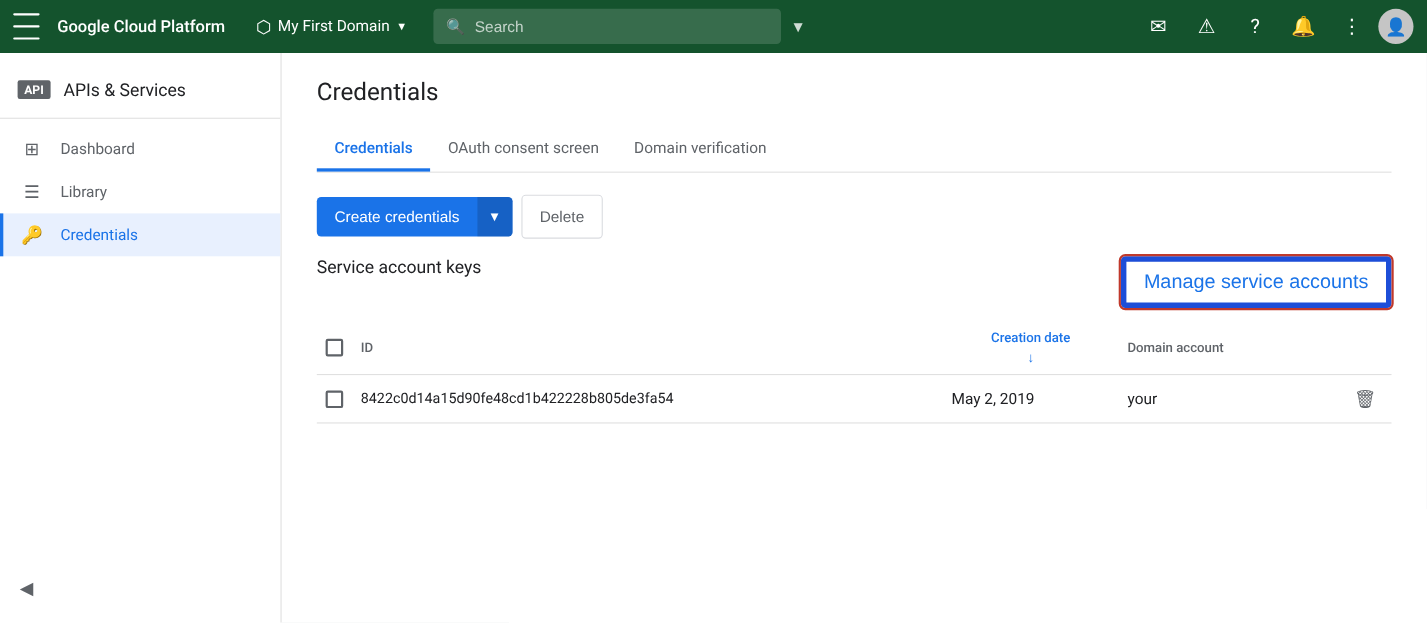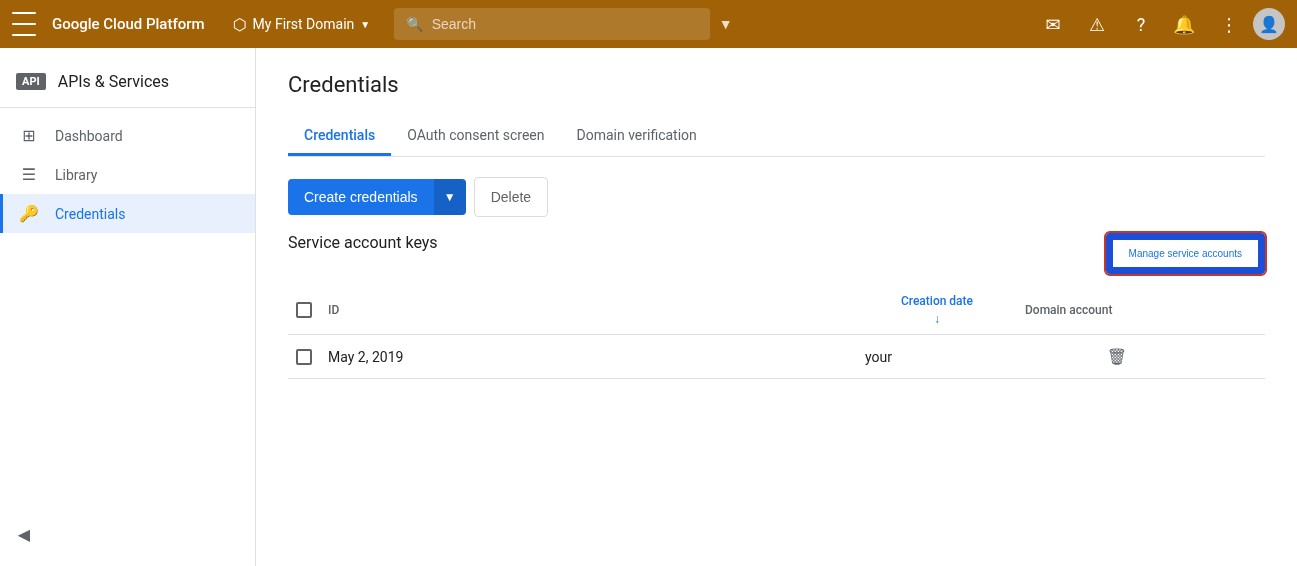--- a/index.html
+++ b/index.html
@@ -2,21 +2,21 @@
 <html><head>
   <meta charset="utf-8">
   <style>
     * { box-sizing: border-box; margin: 0; padding: 0; }
     body { font-family: 'Roboto', Arial, sans-serif; font-size: 14px; color: #202124; background: #f1f3f4; }
 
     
     .top-nav {
       display: flex;
       align-items: center;
-      background: #a16207;
+      background: #14532d;
       height: 48px;
       padding: 0 12px;
       color: white;
       position: fixed;
       top: 0; left: 0; right: 0;
       z-index: 100;
     }
     .nav-hamburger {
       width: 24px; height: 24px;
       display: flex; flex-direction: column; justify-content: space-between;
@@ -194,22 +194,22 @@
     .section-header {
       display: flex; align-items: flex-start; justify-content: space-between;
       margin-bottom: 12px;
     }
     .section-title {
       font-size: 16px; font-weight: 400; color: #202124;
     }
     .btn-manage {
       padding: 8px 16px;
       background: white; color: #1a73e8;
-      border: 7px solid #1d4ed8; border-radius: 4px;
-      font-size: 10px; cursor: pointer;
+      border: 5px solid #1d4ed8; border-radius: 4px;
+      font-size: 18px; cursor: pointer;
       outline: 2px solid #c0392b;
       outline-offset: 0px;
     }
 
     
     .table-container {
       width: 100%;
     }
     .table-header {
       display: grid;
@@ -354,20 +354,21 @@
             <div class="table-header-cell">
               <span>Domain account</span>
             </div>
             <div class="table-header-cell"></div>
           </div>
 
           <div class="table-row">
             <div class="checkbox-cell">
               <div class="checkbox"></div>
             </div>
+            <div class="table-cell id-cell">8422c0d14a15d90fe48cd1b422228b805de3fa54</div>
             <div class="table-cell">May 2, 2019</div>
             <div class="table-cell">your</div>
             <div class="delete-icon">🗑</div>
           </div>
         </div>
       </div>
     </div>
   </main>
 </div>
 

